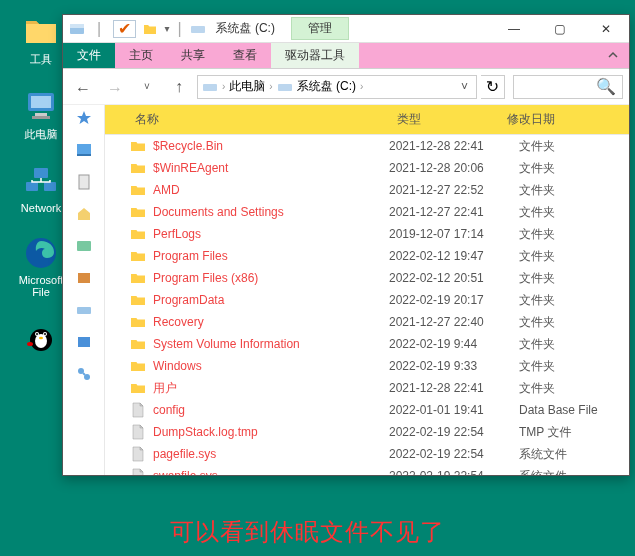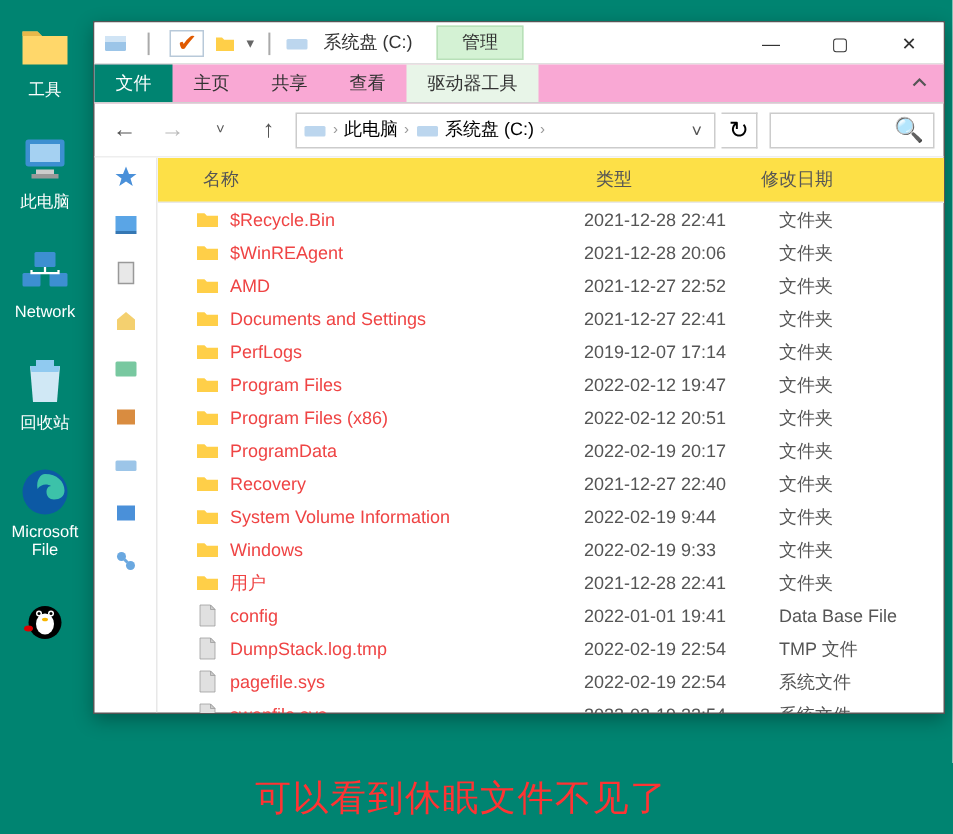--- a/index.html
+++ b/index.html
@@ -1,19 +1,19 @@
 <!DOCTYPE html>
 <html><head>
 <meta charset="utf-8">
 <style>
   * { box-sizing: border-box; margin: 0; padding: 0; font-family: "Microsoft YaHei", "Segoe UI", sans-serif; }
   body { background: #008471; width: 635px; height: 556px; overflow: hidden; position: relative; }
   
   
-  .desktop { position: absolute; left: 0; top: 0; width: 60px; height: 556px; padding-top: 14px; }
+  .desktop { position: absolute; left: 11px; top: 0; width: 60px; height: 556px; padding-top: 14px; }
   .desktop-icon { display: flex; flex-direction: column; align-items: center; color: #fff; font-size: 11px; text-align: center; margin-bottom: 22px; cursor: pointer; }
   .desktop-icon .di-icon { width: 34px; height: 34px; margin-bottom: 4px; display:flex; align-items:center; justify-content:center; }
   
   
   .explorer { position: absolute; left: 62px; top: 14px; width: 568px; height: 462px; background: #fff; box-shadow: 0 4px 12px rgba(0,0,0,0.3); display: flex; flex-direction: column; border: 1px solid #555; }
   
   
   .titlebar { height: 28px; background: #fff; display: flex; align-items: center; border-bottom: 1px solid #e0e0e0; }
   .tb-left { display: flex; align-items: center; gap: 6px; padding-left: 6px; flex: 1; }
   .tb-icon { width: 16px; height: 16px; display:flex; align-items:center; justify-content:center;}
@@ -97,30 +97,20 @@
           <rect x="10" y="2" width="14" height="10" rx="1" fill="#3d8fd1"></rect>
           <rect x="2" y="16" width="12" height="9" rx="1" fill="#3d8fd1"></rect>
           <rect x="20" y="16" width="12" height="9" rx="1" fill="#3d8fd1"></rect>
           <path d="M17 12v4M17 16H8v-2M17 16h9v-2" stroke="#fff" stroke-width="1.5" fill="none"></path>
         </svg>
       </span>
     <span>Network</span>
   </div>
   <div class="desktop-icon">
     <span class="di-icon">
-        <svg width="30" height="34" viewBox="0 0 30 34">
-          <path d="M5 8h20l-2 24H7z" fill="#d0e8f5"></path>
-          <path d="M5 8h20l-1 4H6z" fill="#90caf0"></path>
-          <rect x="9" y="4" width="12" height="4" fill="#90caf0"></rect>
-        </svg>
-      </span>
-    <span>回收站</span>
-  </div>
-  <div class="desktop-icon">
-    <span class="di-icon">
         <svg width="32" height="32" viewBox="0 0 32 32">
           <circle cx="16" cy="16" r="15" fill="#0c59a4"></circle>
           <path d="M16 4c8 0 13 5 13 11 0 4-3 6-7 6-3 0-5-2-5-5 0-2 1-4 3-4-3-2-7-1-9 2-1-6 2-10 5-10z" fill="#3cc2a9"></path>
         </svg>
       </span>
     <span>Microsoft File</span>
   </div>
   <div class="desktop-icon" style="margin-bottom:0;">
     <span class="di-icon">
         <svg width="30" height="30" viewBox="0 0 30 30">

